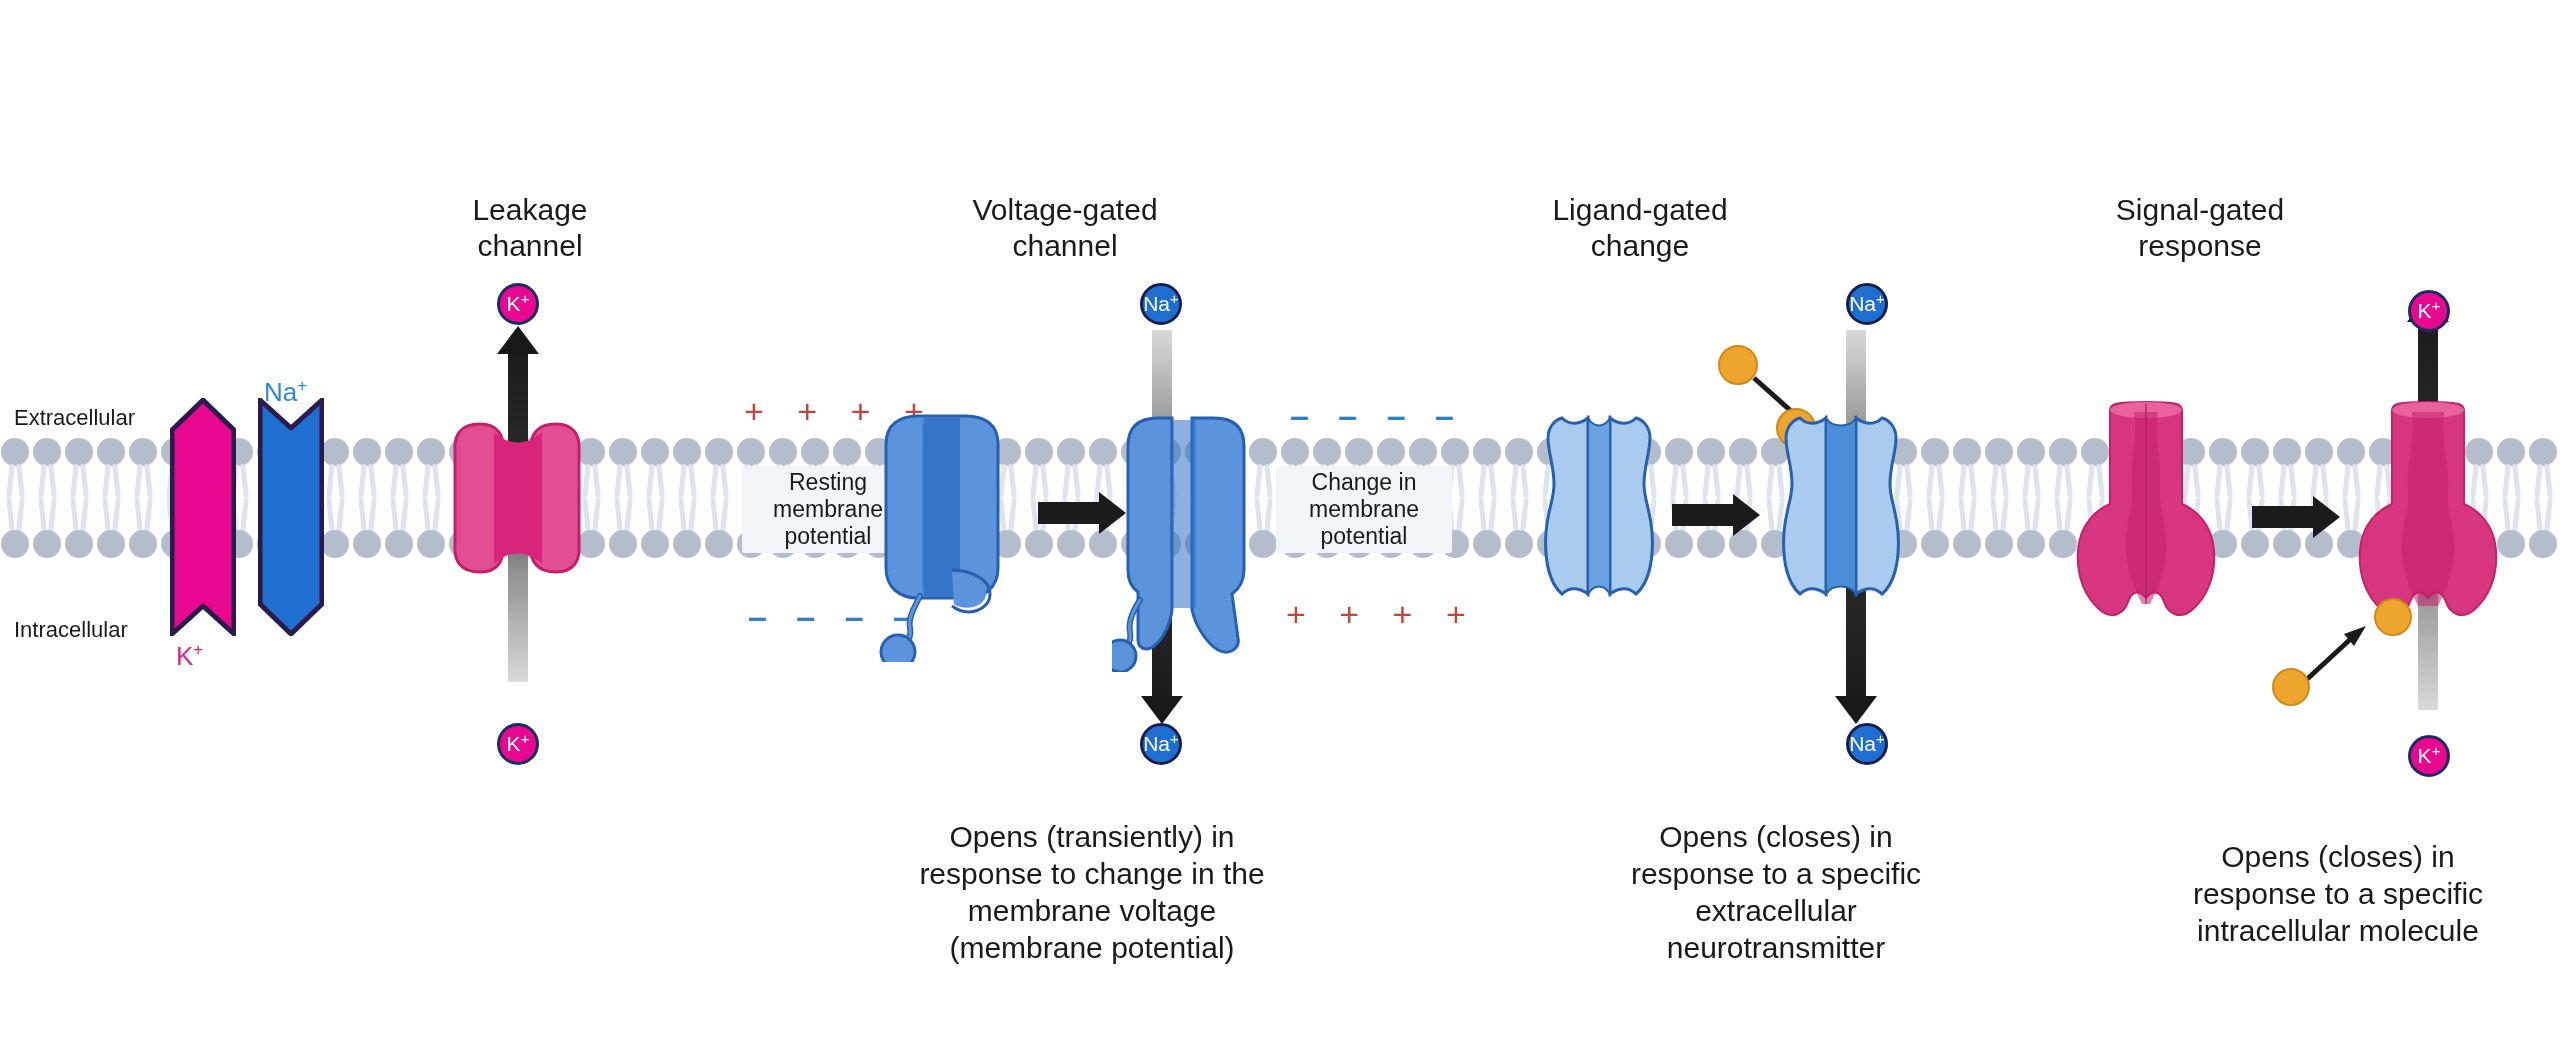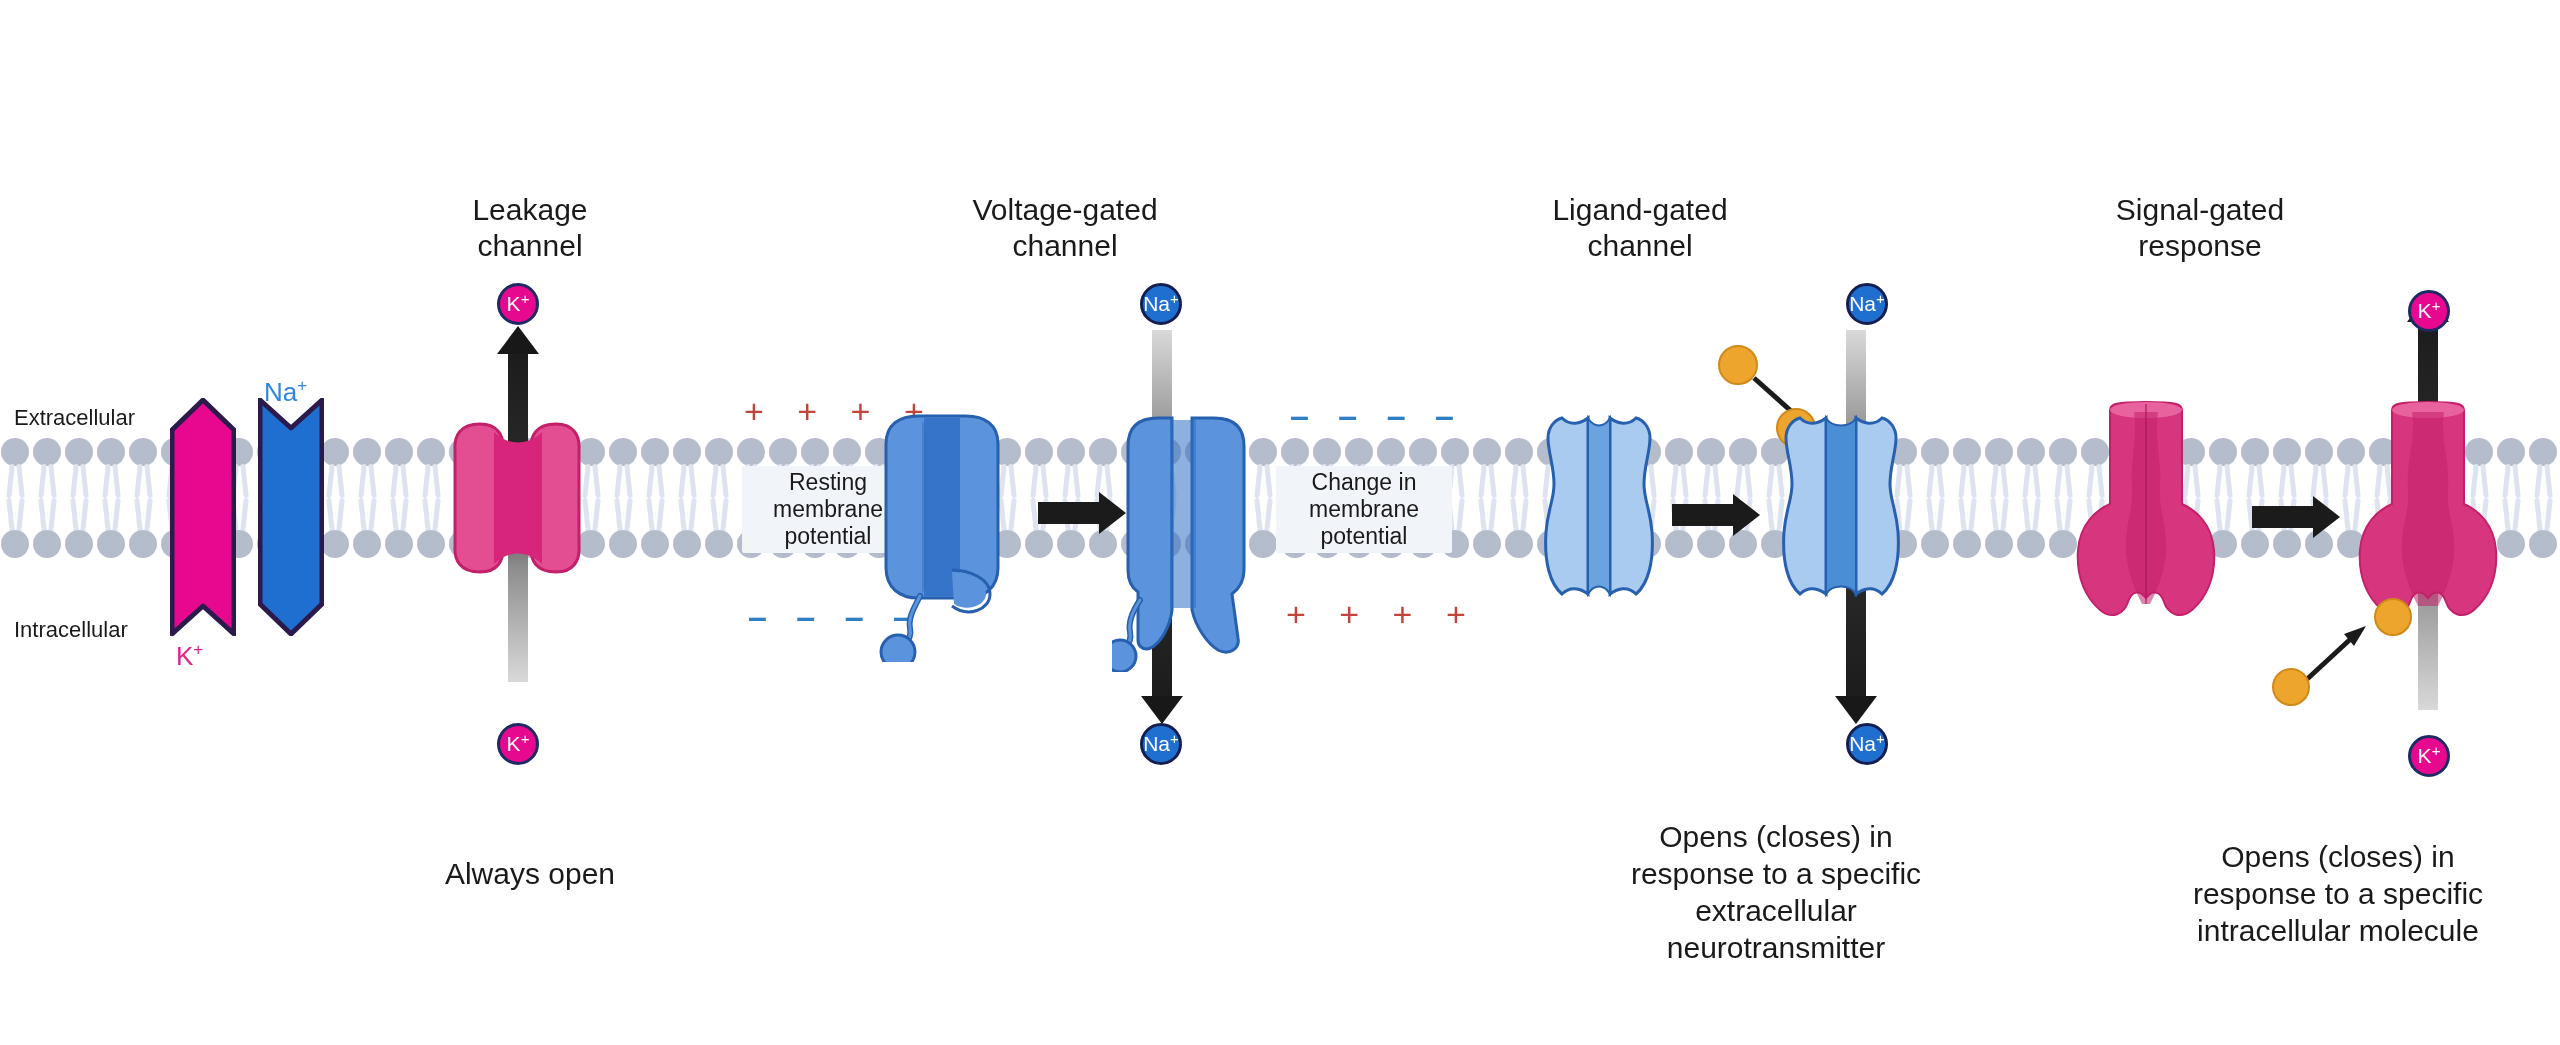--- a/index.html
+++ b/index.html
@@ -463,21 +463,20 @@
 
   <div class="ion k" style="left:497px;top:283px;">
     <span>K</span>
       <sup>+</sup>
   </div>
   <div class="ion k" style="left:497px;top:723px;">
     <span>K</span>
       <sup>+</sup>
   </div>
 
-  <div class="abs panel-caption" style="left:350px;top:855px;width:360px;">Always open</div>
 
   <div class="abs panel-title" style="left:900px;top:192px;width:330px;">Voltage-gated
 channel</div>
 
   <div class="abs charge-row charge-plus" style="left:744px;top:392px;">+ + + +</div>
   <div class="abs charge-row charge-minus" style="left:748px;top:597px;">– – – –</div>
   <div class="abs infobox" style="left:742px;top:466px;width:160px;">Resting
 membrane
 potential</div>
 
@@ -525,23 +524,27 @@
   <div class="abs charge-row charge-plus" style="left:1286px;top:595px;">+ + + +</div>
   <div class="abs infobox" style="left:1276px;top:466px;width:164px;">Change in
 membrane
 potential</div>
 
   <div class="ion na" style="left:1140px;top:723px;">
     <span>Na</span>
       <sup>+</sup>
   </div>
 
+  <div class="abs panel-caption" style="left:862px;top:818px;width:460px;">Opens (transiently) in
+response to change in the
+membrane voltage
+(membrane potential)</div>
 
   <div class="abs panel-title" style="left:1475px;top:192px;width:330px;">Ligand-gated
-channel</div>
+change</div>
 
   <div class="prot" style="left:1540px;top:412px;width:118px;height:188px;">
     <svg width="118" height="188" viewBox="0 0 118 188">
       <path d="M22 6 C30 14 40 12 48 6 L48 182 C40 176 30 174 22 182 C10 172 4 150 6 120 C8 96 14 88 14 72
                C14 54 8 40 8 26 C8 16 14 8 22 6 Z" fill="#a9cbef" stroke="#2760ae" stroke-width="3"></path>
       <path d="M96 6 C88 14 78 12 70 6 L70 182 C78 176 88 174 96 182 C108 172 114 150 112 120
                C110 96 104 88 104 72 C104 54 110 40 110 26 C110 16 104 8 96 6 Z" fill="#a9cbef" stroke="#2760ae" stroke-width="3"></path>
       <path d="M48 6 C54 16 64 16 70 6 L70 182 C64 172 54 172 48 182 Z" fill="#6ba3e0" stroke="#2760ae" stroke-width="2"></path>
     </svg>
   </div>

